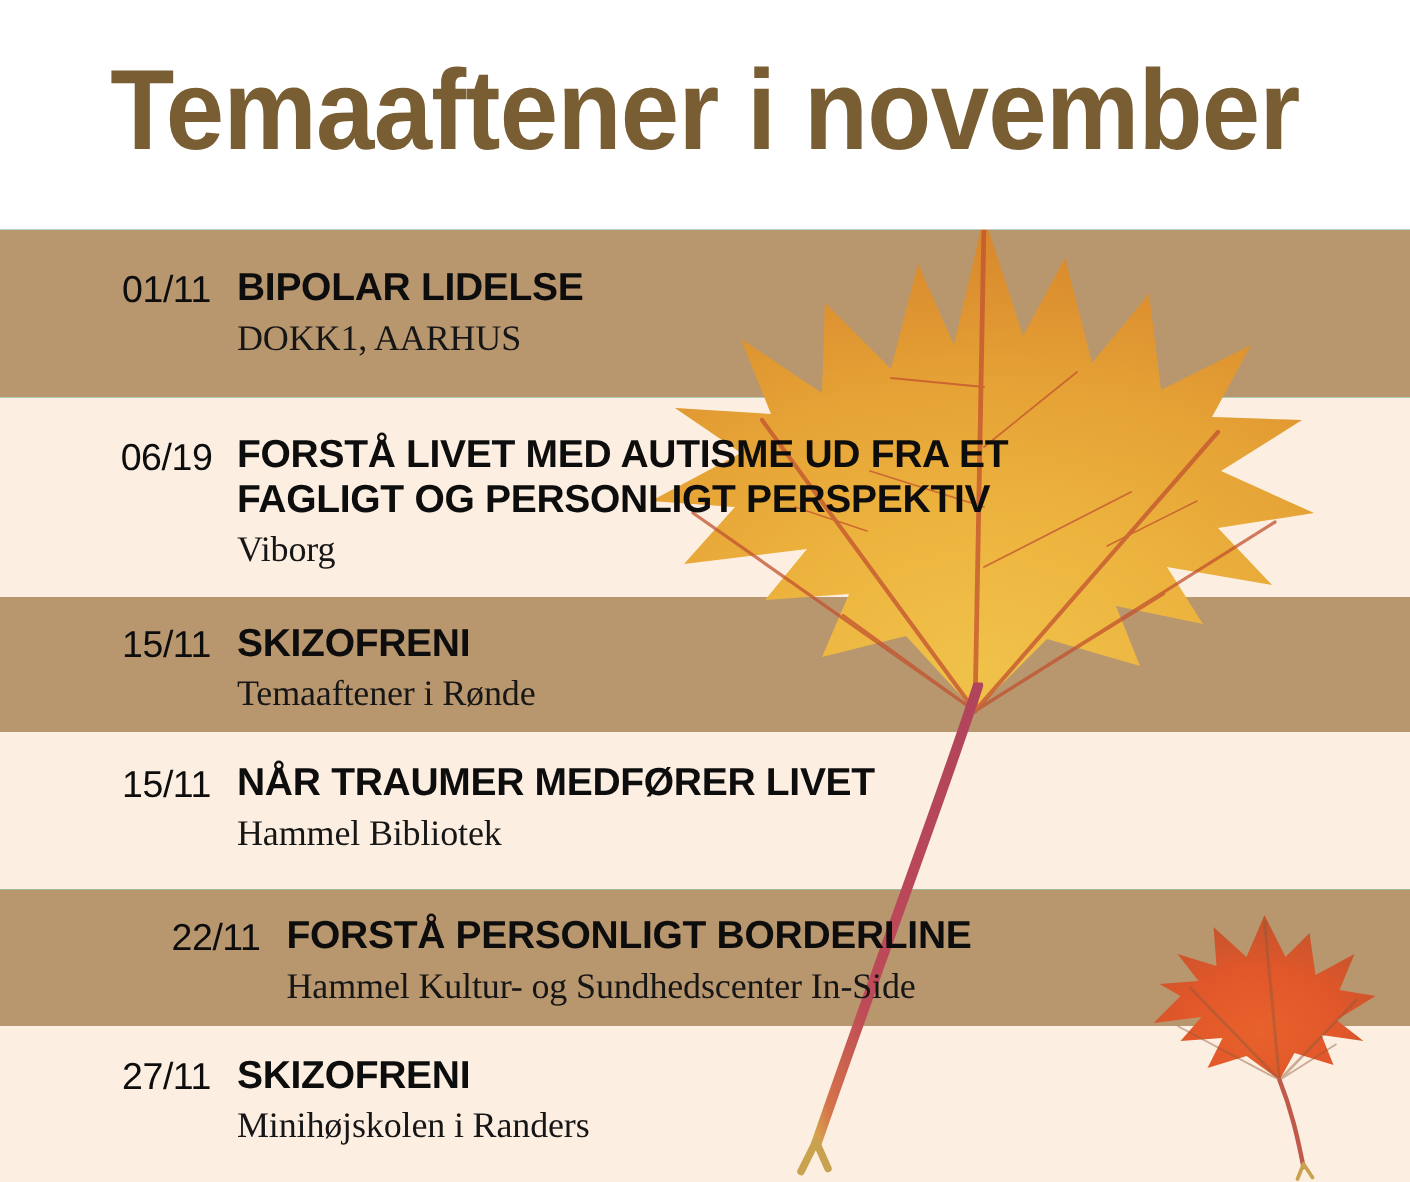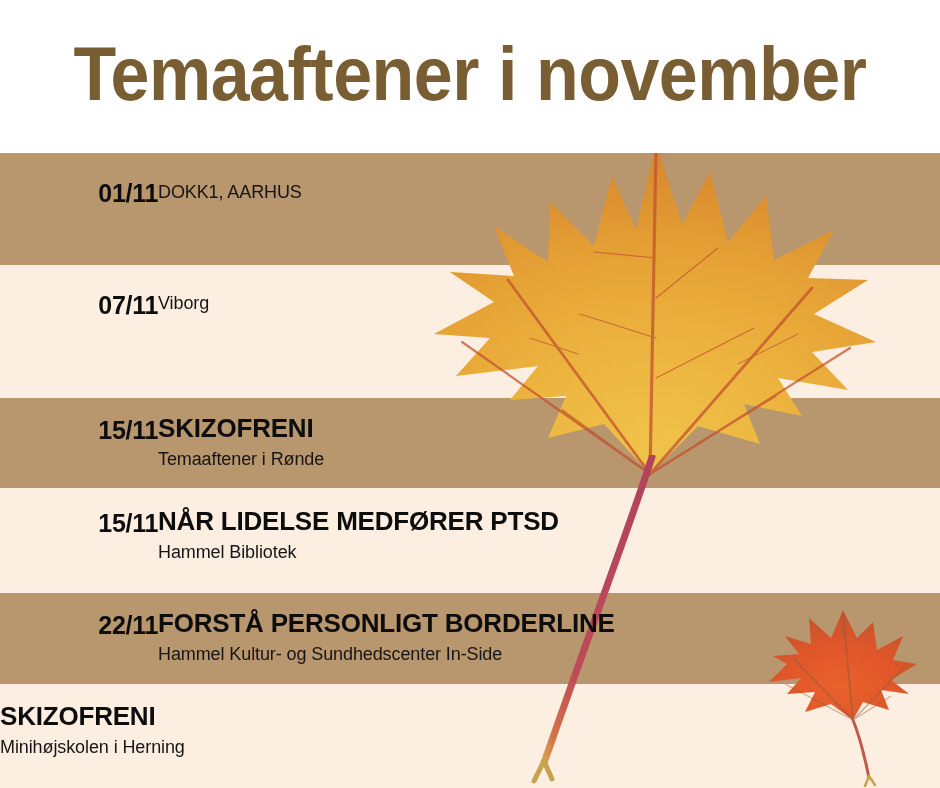--- a/index.html
+++ b/index.html
@@ -80,61 +80,62 @@
   #row-0{top:153px;height:112px;}
   #row-1{top:265px;height:133px;}
   #row-2{top:398px;height:90px;}
   #row-3{top:488px;height:105px;}
   #row-4{top:593px;height:91px;}
   #row-5{top:684px;height:104px;}
 
   .row-date{
     width:158px;
     flex:0 0 158px;
-    text-align:right;
+    text-align:center;
     padding-left:64px;
     box-sizing:border-box;
-    font-weight:700;
+    font-weight:400;
     font-size:25px;
     color:#0D0D0D;
     letter-spacing:-0.3px;
     white-space:nowrap;
   }
   .row-body{
     flex:1 1 auto;
     padding-left:0px;
   }
   .row-title{
     font-weight:700;
     font-size:26px;
     line-height:1.15;
     color:#0D0D0D;
     letter-spacing:-0.2px;
     margin:0;
     white-space:pre-line;
   }
   .row-venue{
     font-weight:400;
-    font-size:18px;
+    font-size:24px;
     line-height:1.2;
     color:#161616;
     letter-spacing:-0.1px;
     margin:5px 0 0 0;
+    font-family:Liberation Serif, serif;
   }
 
   
   #row-0 .row-date{padding-top:26px;}
   #row-0 .row-body{padding-top:24px;}
   #row-1 .row-date{padding-top:26px;}
   #row-1 .row-body{padding-top:23px;}
   #row-2 .row-date{padding-top:18px;}
   #row-2 .row-body{padding-top:16px;}
   #row-3 .row-date{padding-top:21px;}
   #row-3 .row-body{padding-top:19px;}
-  #row-4 .row-date{padding-top:18px;}
+  #row-4 .row-date{padding-top:18px;margin-left:33px;}
   #row-4 .row-body{padding-top:16px;}
   #row-5 .row-date{padding-top:20px;}
   #row-5 .row-body{padding-top:18px;}
 </style>
 </head>
 <body>
 
 <div id="poster">
 
   <div class="band tan" id="band-0"></div>
@@ -236,57 +237,61 @@
 
   <div id="title-area">
     <h1 id="page-title">Temaaftener i november</h1>
   </div>
 
   <div id="rows">
 
     <div class="row" id="row-0">
       <div class="row-date">01/11</div>
       <div class="row-body">
+        <div class="row-title">BIPOLAR LIDELSE</div>
         <div class="row-venue">DOKK1, AARHUS</div>
       </div>
     </div>
 
     <div class="row" id="row-1">
-      <div class="row-date">07/11</div>
-      <div class="row-body">
+      <div class="row-date">06/19</div>
+      <div class="row-body">
+        <div class="row-title">FORSTÅ LIVET MED AUTISME UD FRA ET
+FAGLIGT OG PERSONLIGT PERSPEKTIV</div>
         <div class="row-venue">Viborg</div>
       </div>
     </div>
 
     <div class="row" id="row-2">
       <div class="row-date">15/11</div>
       <div class="row-body">
         <div class="row-title">SKIZOFRENI</div>
         <div class="row-venue">Temaaftener i Rønde</div>
       </div>
     </div>
 
     <div class="row" id="row-3">
       <div class="row-date">15/11</div>
       <div class="row-body">
-        <div class="row-title">NÅR LIDELSE MEDFØRER PTSD</div>
+        <div class="row-title">NÅR TRAUMER MEDFØRER LIVET</div>
         <div class="row-venue">Hammel Bibliotek</div>
       </div>
     </div>
 
     <div class="row" id="row-4">
       <div class="row-date">22/11</div>
       <div class="row-body">
         <div class="row-title">FORSTÅ PERSONLIGT BORDERLINE</div>
         <div class="row-venue">Hammel Kultur- og Sundhedscenter In-Side</div>
       </div>
     </div>
 
     <div class="row" id="row-5">
+      <div class="row-date">27/11</div>
       <div class="row-body">
         <div class="row-title">SKIZOFRENI</div>
-        <div class="row-venue">Minihøjskolen i Herning</div>
+        <div class="row-venue">Minihøjskolen i Randers</div>
       </div>
     </div>
 
   </div>
 
 </div>
 
 </body></html>

